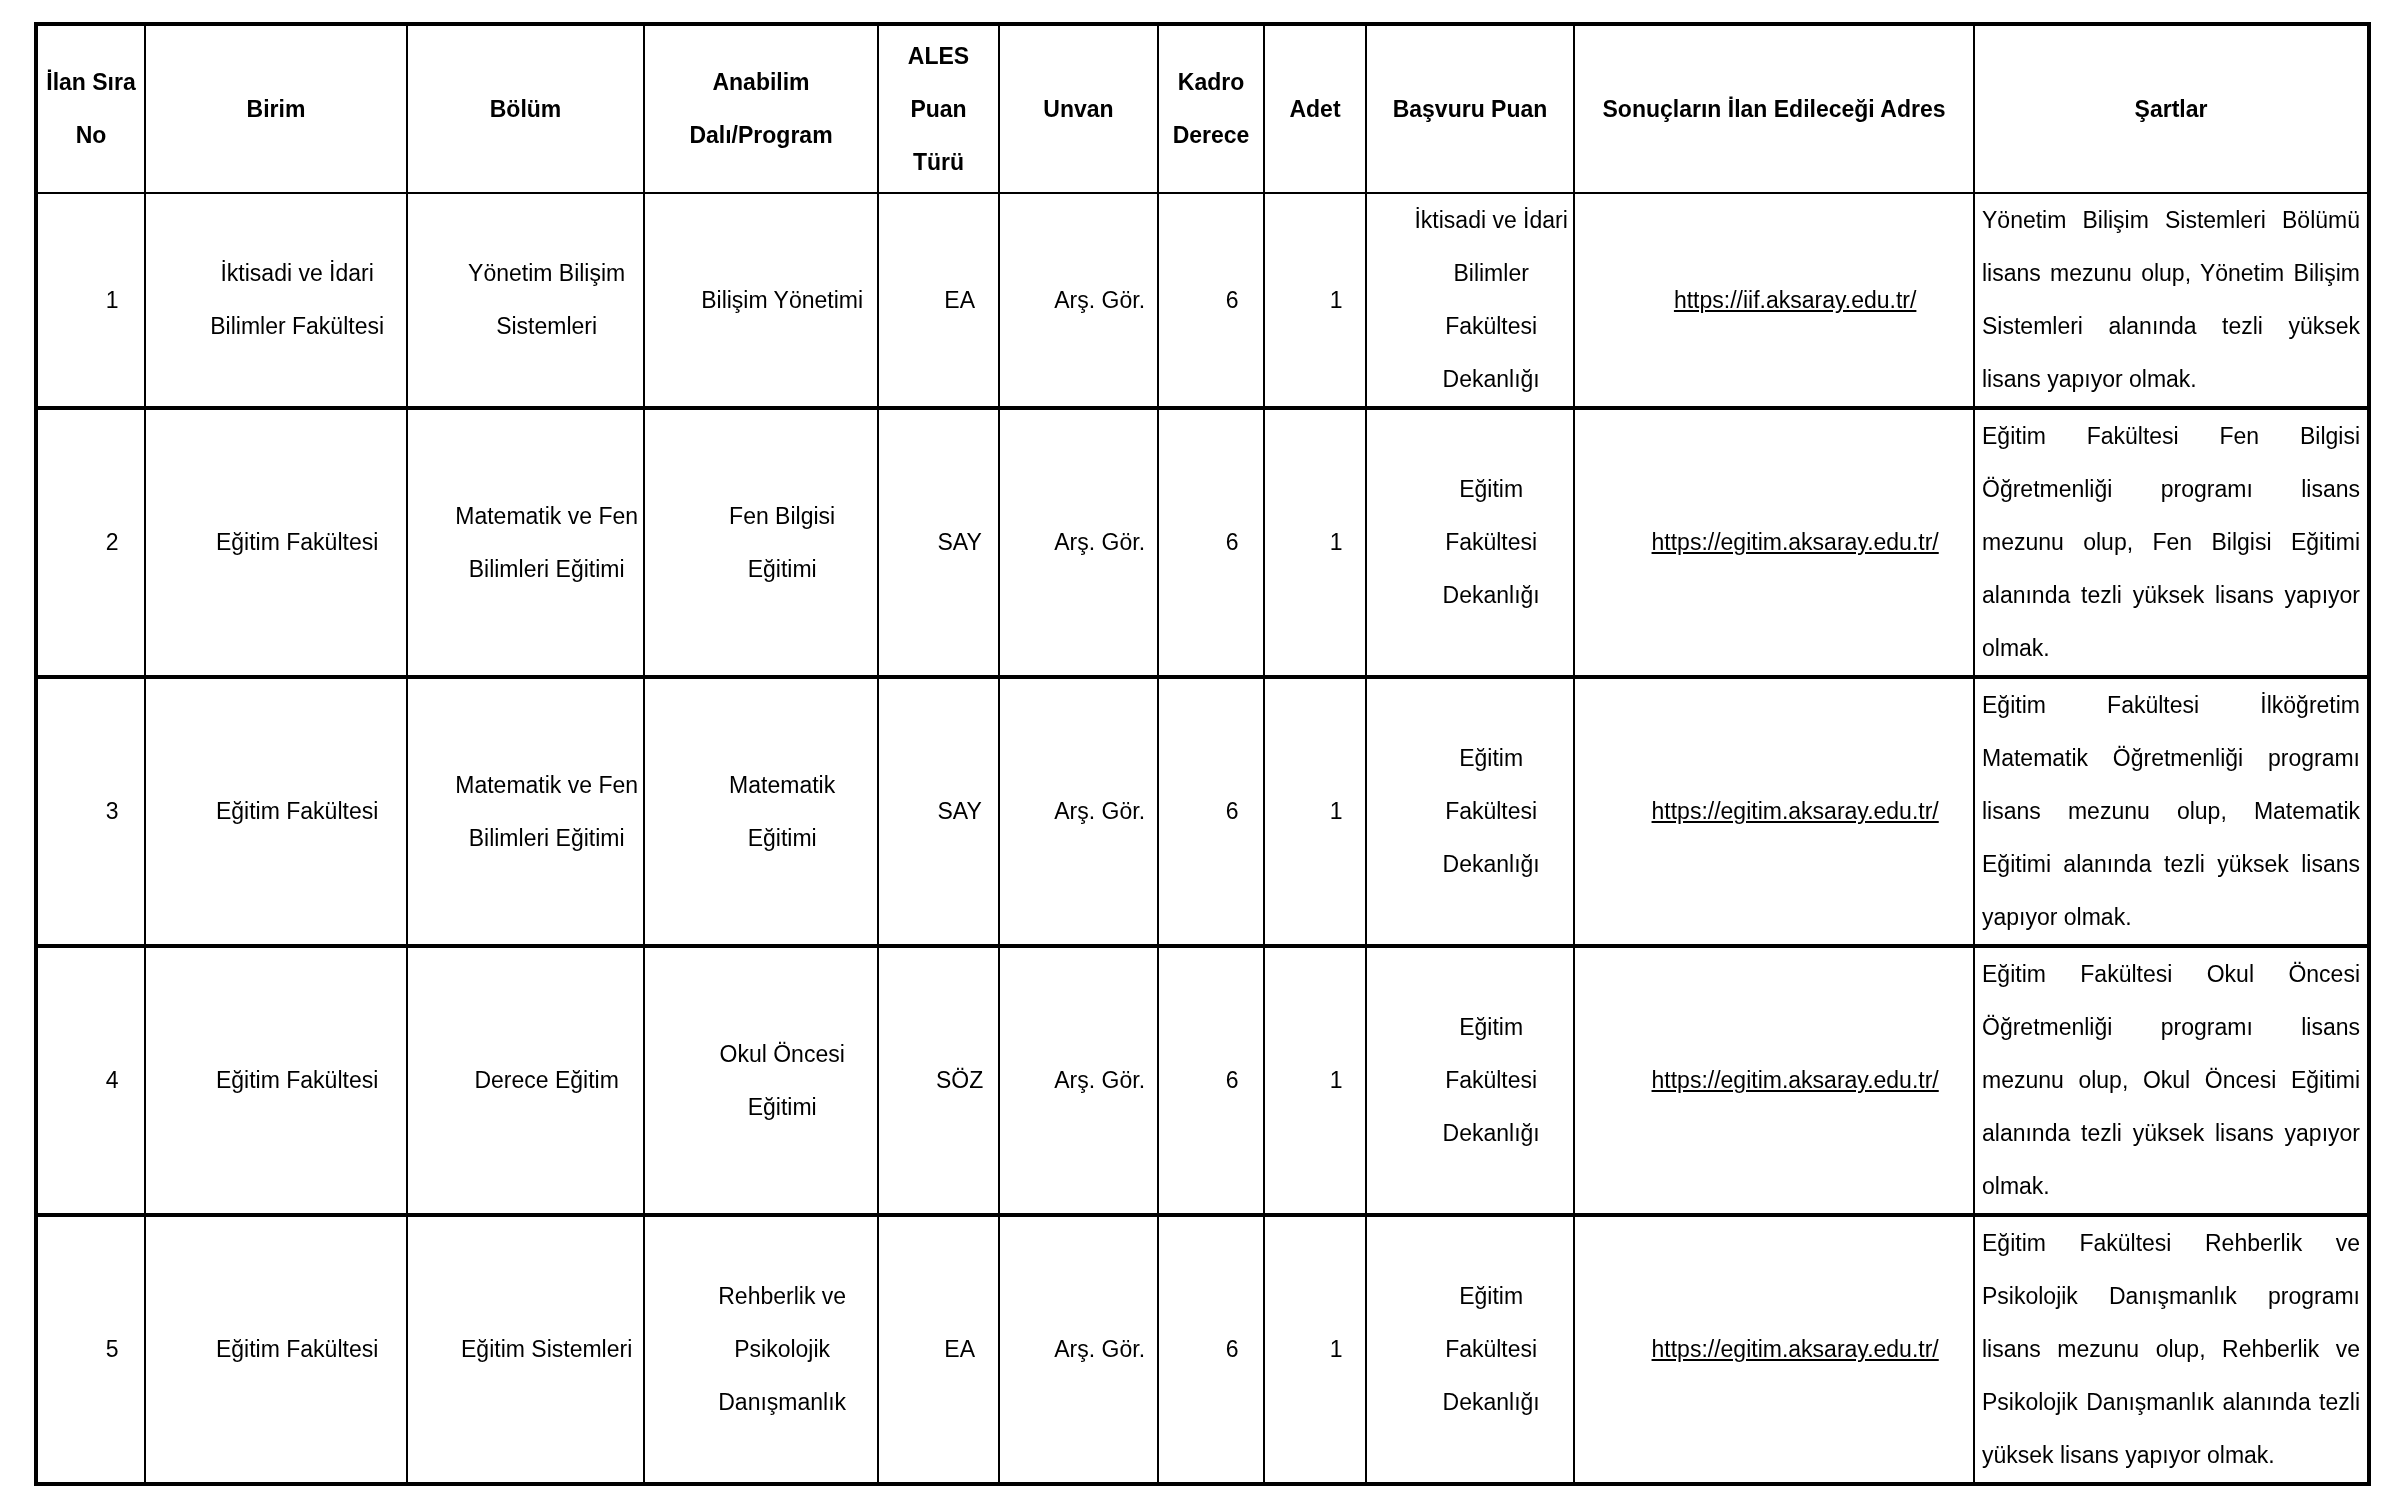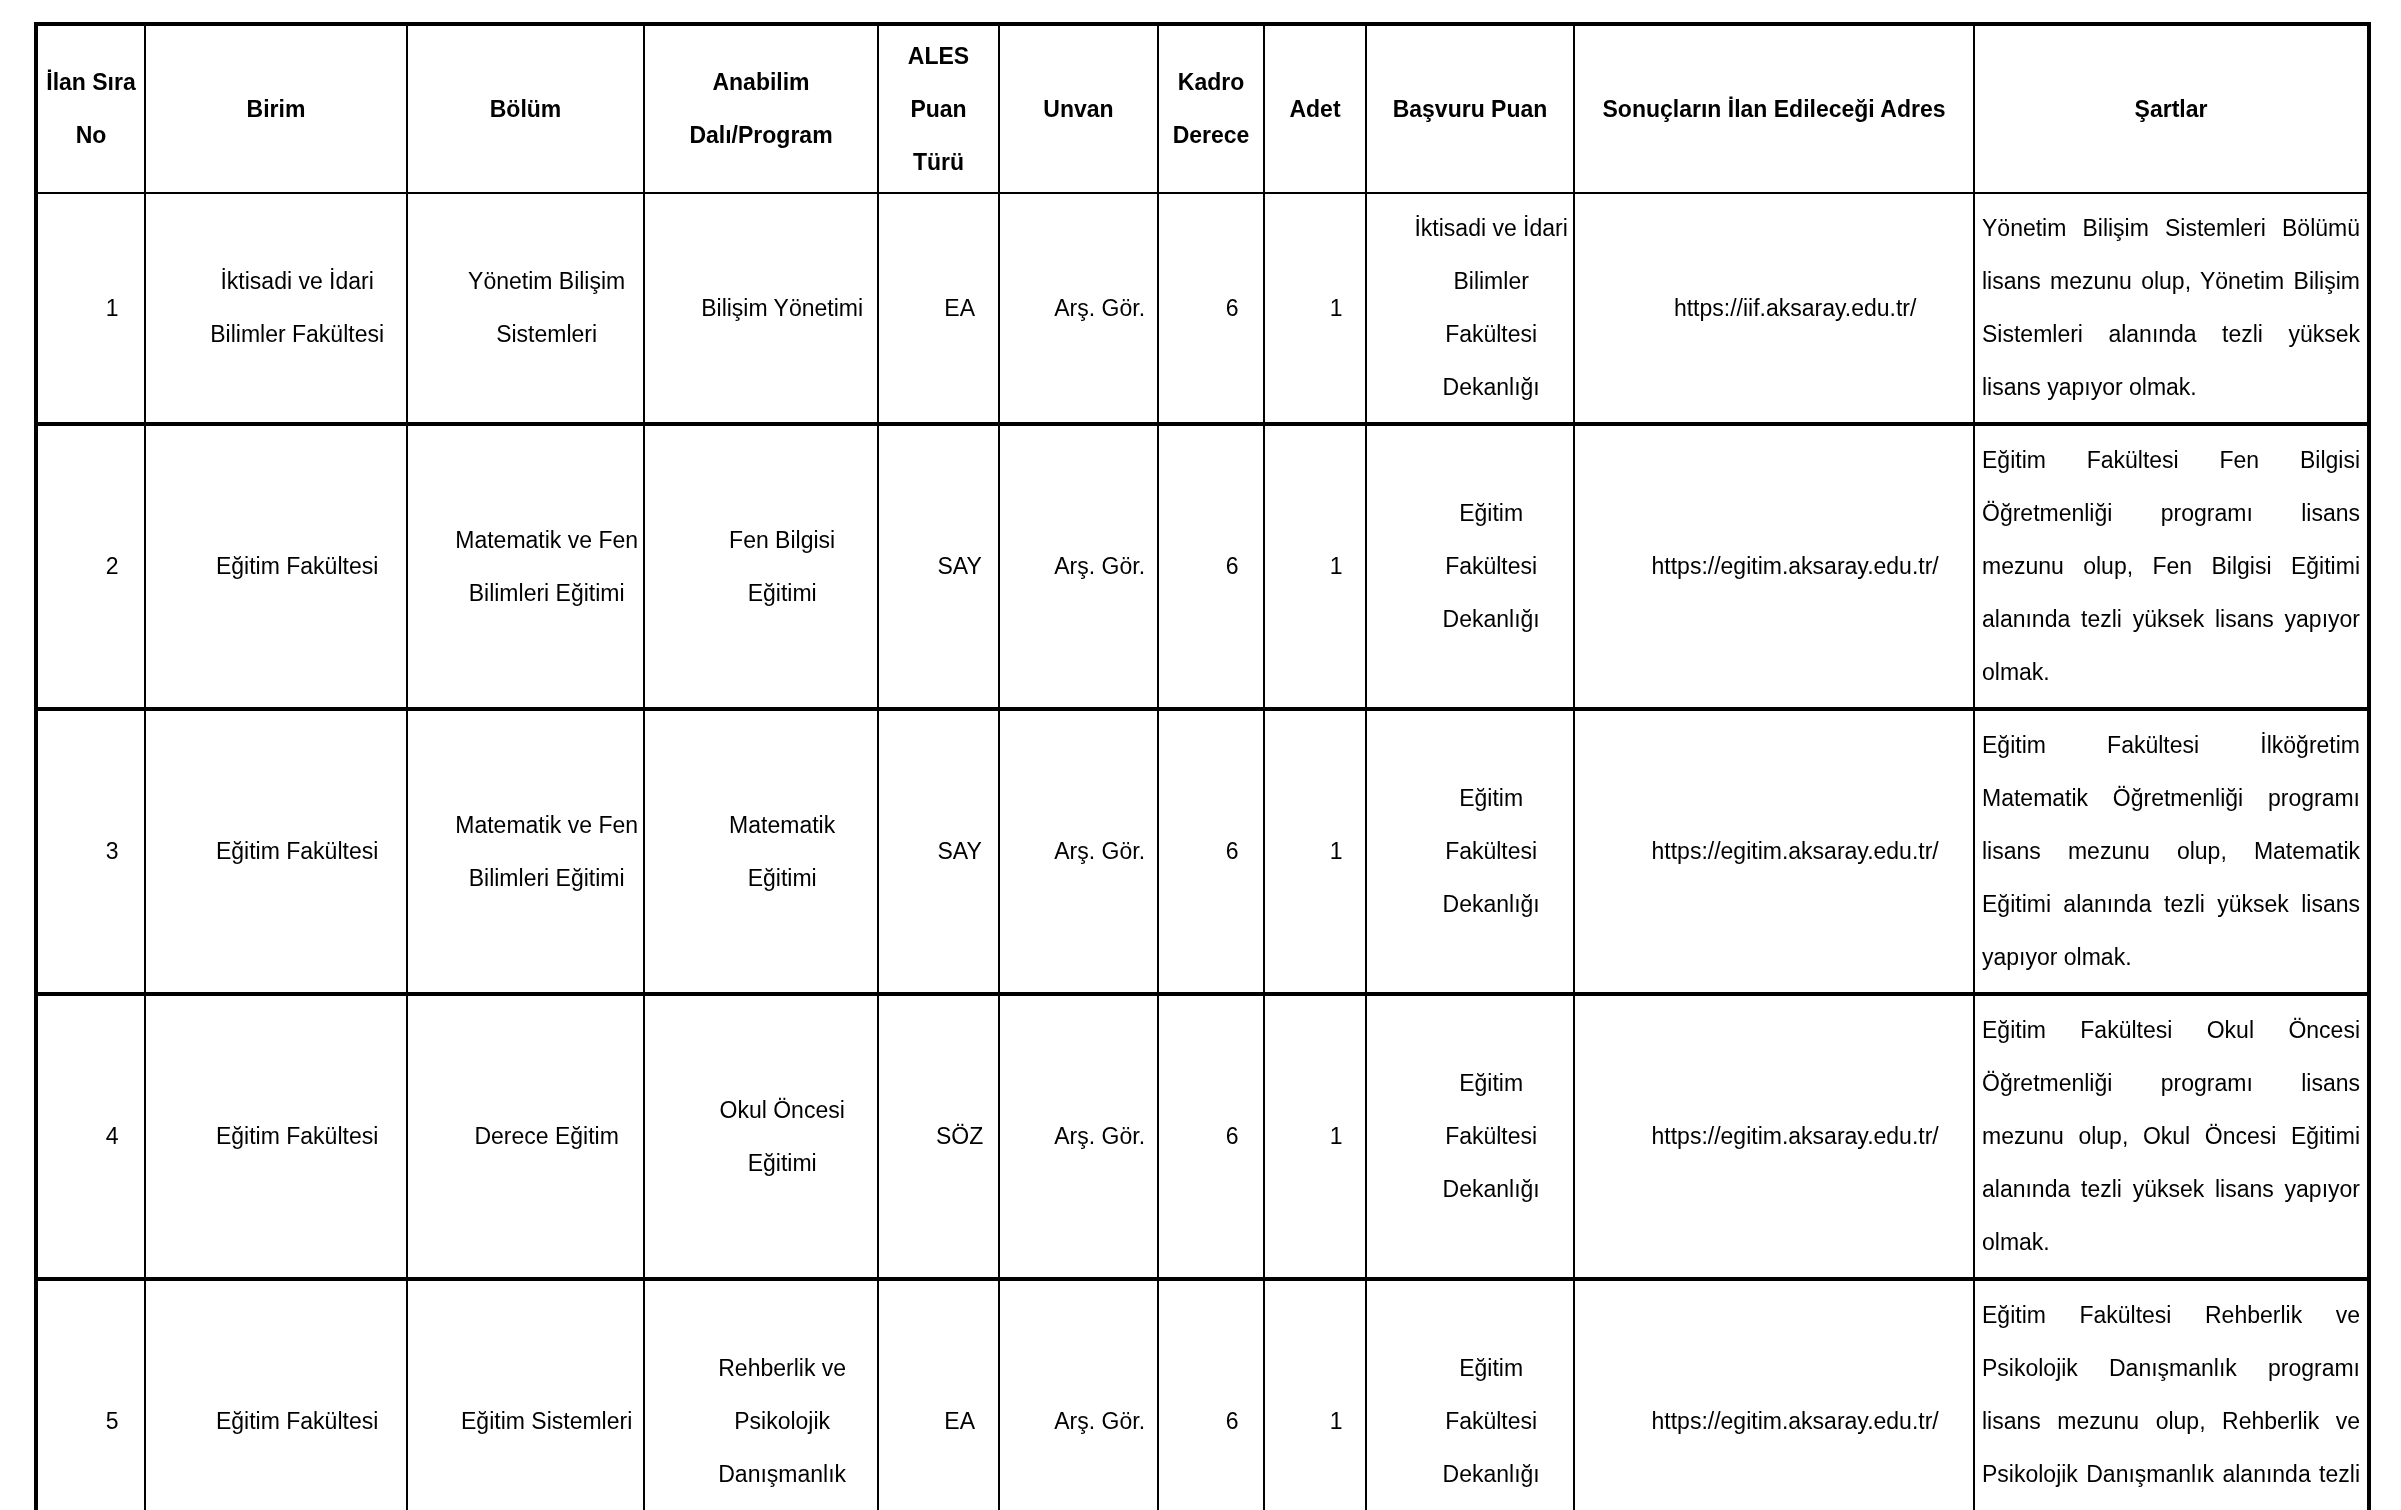--- a/index.html
+++ b/index.html
@@ -29,23 +29,23 @@
     padding: 0 4.7px;
     overflow: hidden;
     word-wrap: break-word;
   }
   td { border-bottom-width: 4.7px; padding-left: 47px; }
   th { font-weight: 700; padding: 0 7.9px; }
   td.conditions {
     text-align: justify;
     text-align-last: left;
     -moz-text-align-last: left;
-    padding: 8px 7px;
+    padding: 0 7px;
   }
-  td.url-cell { white-space: nowrap; }
+  td.url-cell { white-space: nowrap; text-decoration: underline; }
   
   col.c-sira   { width: 109px; }
   col.c-birim  { width: 262px; }
   col.c-bolum  { width: 237px; }
   col.c-anabilim { width: 234px; }
   col.c-ales   { width: 121px; }
   col.c-unvan  { width: 159px; }
   col.c-kadro  { width: 106px; }
   col.c-adet   { width: 102px; }
   col.c-basvuru{ width: 208px; }

